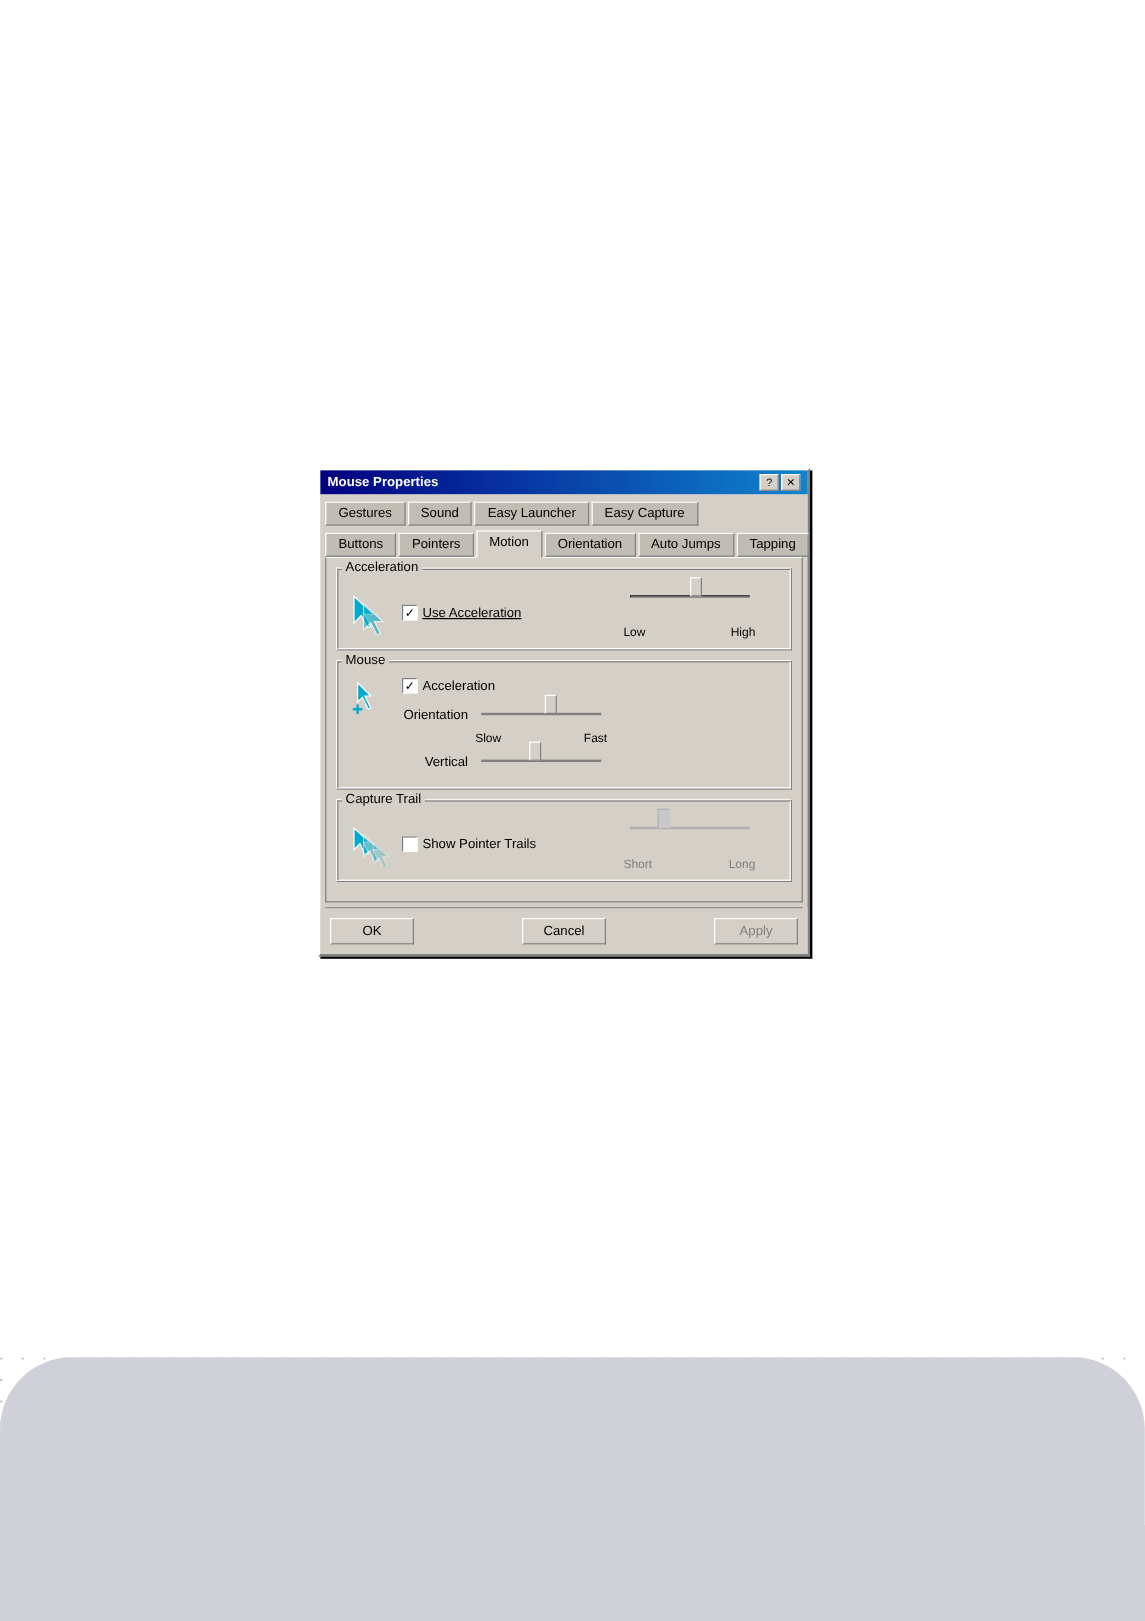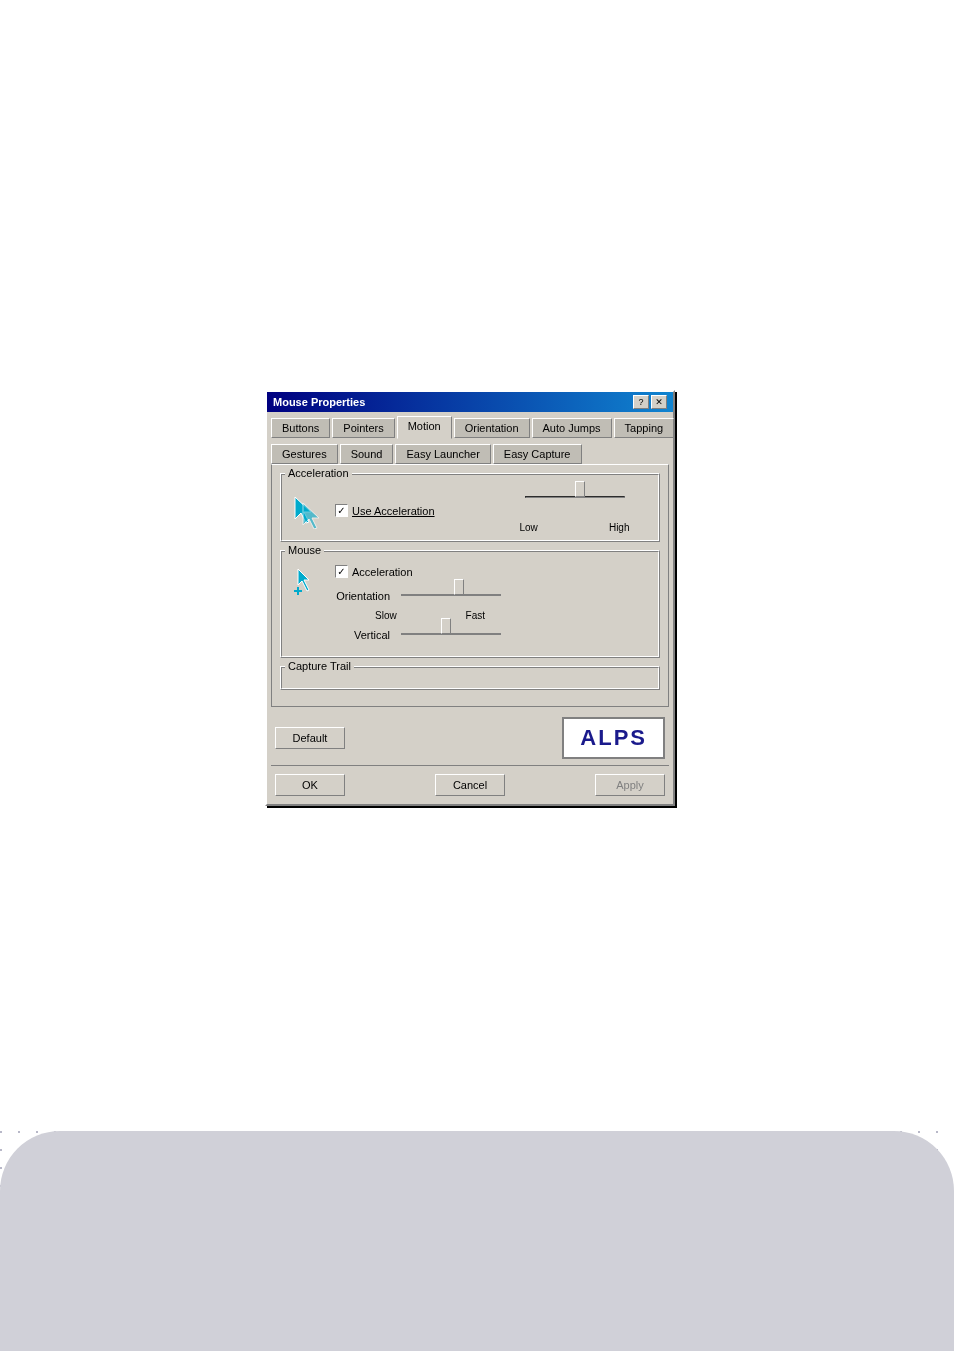--- a/index.html
+++ b/index.html
@@ -252,21 +252,21 @@
       width: 55px;
       text-align: right;
       font-size: 11px;
     }
 
     .speed-slider-labels {
       display: flex;
       justify-content: space-between;
       width: 110px;
       font-size: 10px;
-      margin-left: 40px;
+      margin-left: 61px;
     }
 
     
     .trail-row {
       display: flex;
       align-items: center;
       gap: 10px;
     }
 
     
@@ -338,53 +338,53 @@
 <div class="dialog-container">
 
   <div class="title-bar">
     <span class="title-bar-text">Mouse Properties</span>
     <div class="title-bar-buttons">
       <div class="title-btn">?</div>
       <div class="title-btn">✕</div>
     </div>
   </div>
 
+  <div class="tabs-row">
+    <div class="tab">
+      <span>Gestures</span>
+    </div>
+    <div class="tab">
+      <span>Sound</span>
+    </div>
+    <div class="tab">
+      <span>Easy Launcher</span>
+    </div>
+    <div class="tab">
+      <span>Easy Capture</span>
+    </div>
+  </div>
+
   <div class="tabs-row" style="margin-top:0;">
     <div class="tab">
       <span>Buttons</span>
     </div>
     <div class="tab">
       <span>Pointers</span>
     </div>
     <div class="tab active">
       <span>Motion</span>
     </div>
     <div class="tab">
       <span>Orientation</span>
     </div>
     <div class="tab">
       <span>Auto Jumps</span>
     </div>
     <div class="tab">
       <span>Tapping</span>
-    </div>
-  </div>
-
-  <div class="tabs-row">
-    <div class="tab">
-      <span>Gestures</span>
-    </div>
-    <div class="tab">
-      <span>Sound</span>
-    </div>
-    <div class="tab">
-      <span>Easy Launcher</span>
-    </div>
-    <div class="tab">
-      <span>Easy Capture</span>
     </div>
   </div>
 
   <div class="tab-content">
 
     <div class="group-box">
       <div class="group-box-inner"></div>
       <span class="group-label">Acceleration</span>
       <div class="accel-row">
 
@@ -452,28 +452,48 @@
               <div class="slider-thumb" style="left:45px;"></div>
             </div>
           </div>
         </div>
       </div>
     </div>
 
     <div class="group-box">
       <div class="group-box-inner"></div>
       <span class="group-label">Capture Trail</span>
+      <div class="trail-row">
+
+        <div style="width:36px;height:36px;flex-shrink:0;">
+          <svg width="36" height="36" viewBox="0 0 36 36">
+            <polygon points="6,4 6,22 11,17 15,26 18,25 14,16 19,16" fill="#00aacc" stroke="#ffffff" stroke-width="1"></polygon>
+            <polygon points="14,10 14,28 19,23 23,32 26,31 22,22 27,22" fill="#00aacc" stroke="#ffffff" stroke-width="1" opacity="0.5"></polygon>
+            <polygon points="22,16 22,34 27,29 31,38 34,37 30,28 35,28" fill="#00aacc" stroke="#ffffff" stroke-width="1" opacity="0.25"></polygon>
+          </svg>
+        </div>
+        <div class="checkbox-row">
+          <div class="win-checkbox"></div>
+          <span>Show Pointer Trails</span>
+        </div>
+        <div class="slider-section">
+          <div style="position:relative;width:110px;height:20px;">
+            <div style="position:absolute;top:8px;left:5px;right:5px;height:2px;background:#b0b0b0;"></div>
+            <div class="slider-thumb" style="left:28px;background:#c8c8c8;border-color:#b0b0b0 #c8c8c8 #c8c8c8 #b0b0b0;"></div>
+          </div>
+          <div class="slider-labels grayed">
+            <span>Short</span>
+            <span>Long</span>
+          </div>
+        </div>
+      </div>
     </div>
 
   </div>
 
-  <div class="bottom-area">
-    <button class="win-button">Default</button>
-    <div class="alps-logo">ALPS</div>
-  </div>
 
   <div class="dialog-separator"></div>
 
   <div class="action-row">
     <button class="win-button">OK</button>
     <button class="win-button">Cancel</button>
     <button class="win-button grayed" style="color:#808080;">Apply</button>
   </div>
 
 </div>

